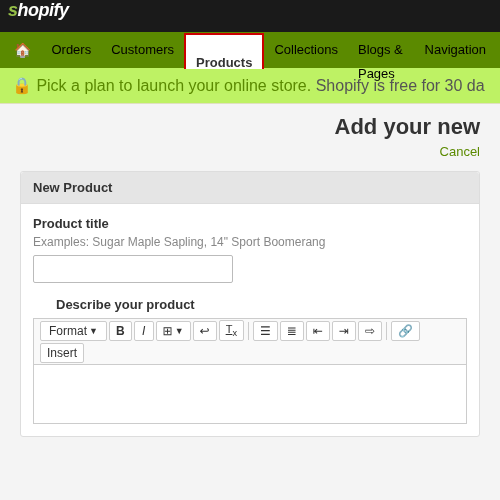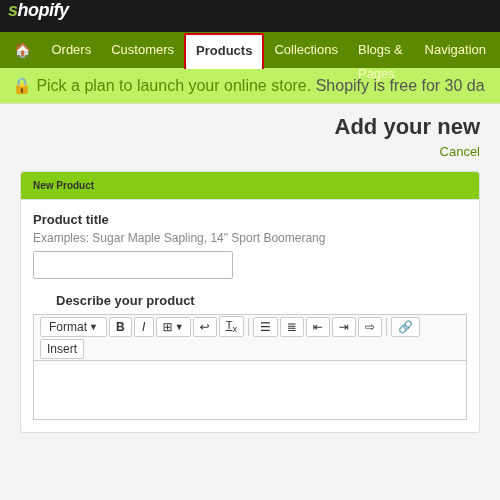--- a/index.html
+++ b/index.html
@@ -43,36 +43,36 @@
     .nav-home {
       color: #fff;
       padding: 6px 10px;
       font-size: 14px;
       cursor: pointer;
       text-decoration: none;
       display: flex;
       align-items: center;
     }
     .nav-item {
-      color: #fef9c3;
+      color: #000000;
       padding: 6px 10px;
       font-size: 13px;
       cursor: pointer;
       text-decoration: none;
       display: inline-block;
       height: 100%;
       line-height: 24px;
     }
     .nav-item.active {
       background: #fff;
       color: #333;
       border: 2px solid #c00;
       border-bottom: none;
       margin-top: 2px;
-      padding-top: 4px;
+      padding-top: 16px;
       font-weight: bold;
     }
 
     
     .banner {
       background: #bef264;
       border-bottom: 1px solid #e0e0c0;
       padding: 8px 12px;
       font-size: 16px;
       color: #555;
@@ -102,25 +102,25 @@
     }
 
     
     .card {
       background: #fff;
       border: 1px solid #ddd;
       border-radius: 3px;
       margin-top: 8px;
     }
     .card-header {
-      background: #84cc16;
+      background: #e5e5e5;
       border-bottom: 1px solid #ddd;
       padding: 8px 12px;
       font-weight: bold;
-      font-size: 10px;
+      font-size: 13px;
       color: #333;
       border-radius: 3px 3px 0 0;
     }
     .card-body {
       padding: 12px;
     }
     .field-label {
       font-weight: bold;
       font-size: 13px;
       color: #333;

